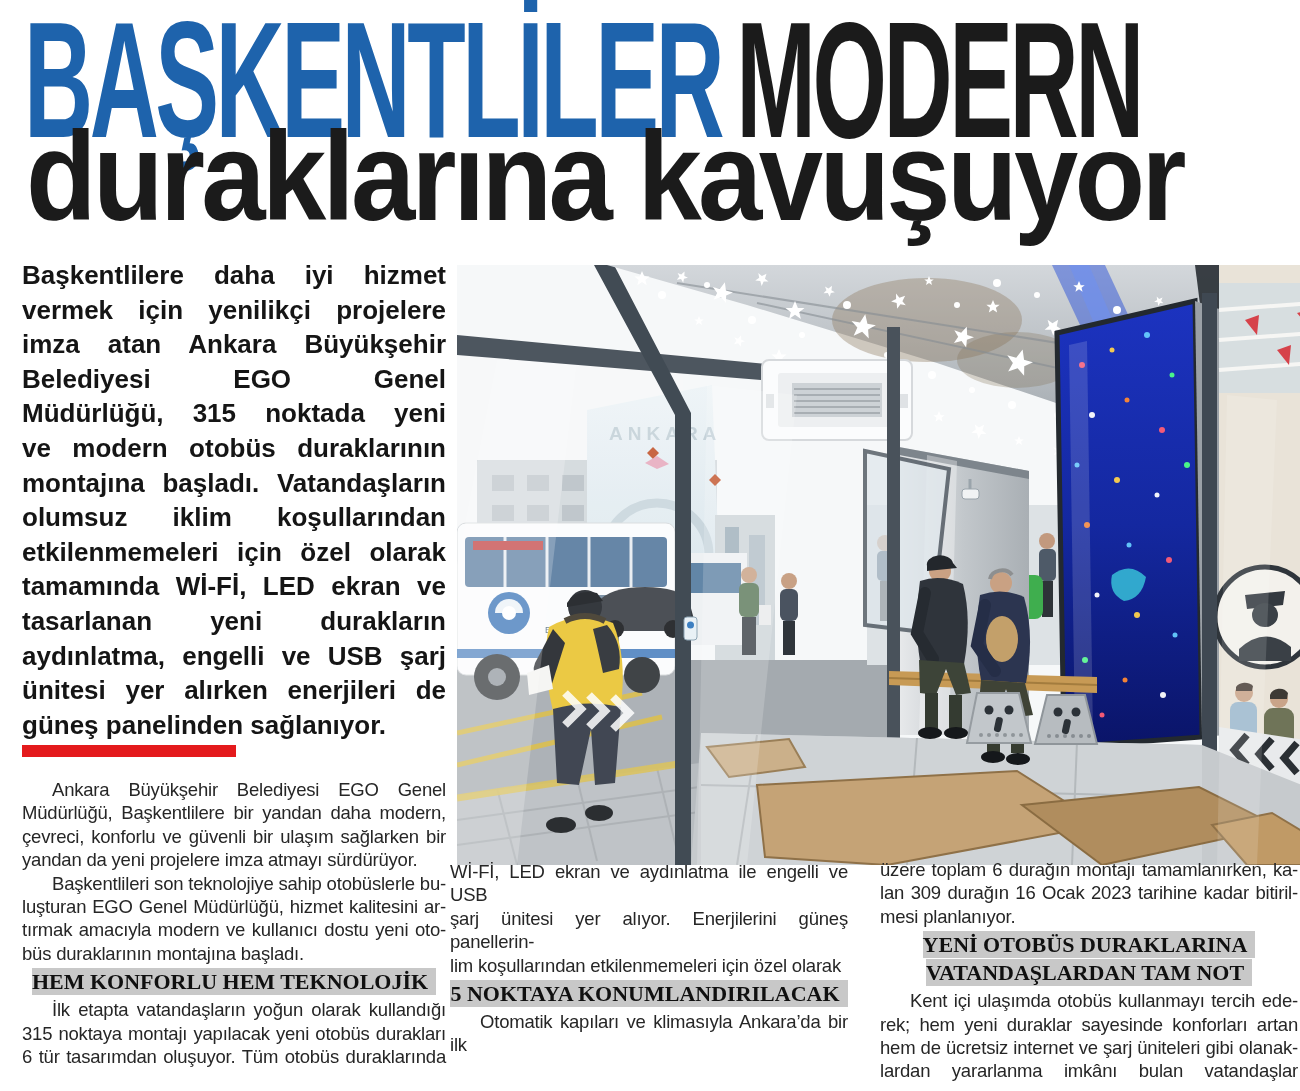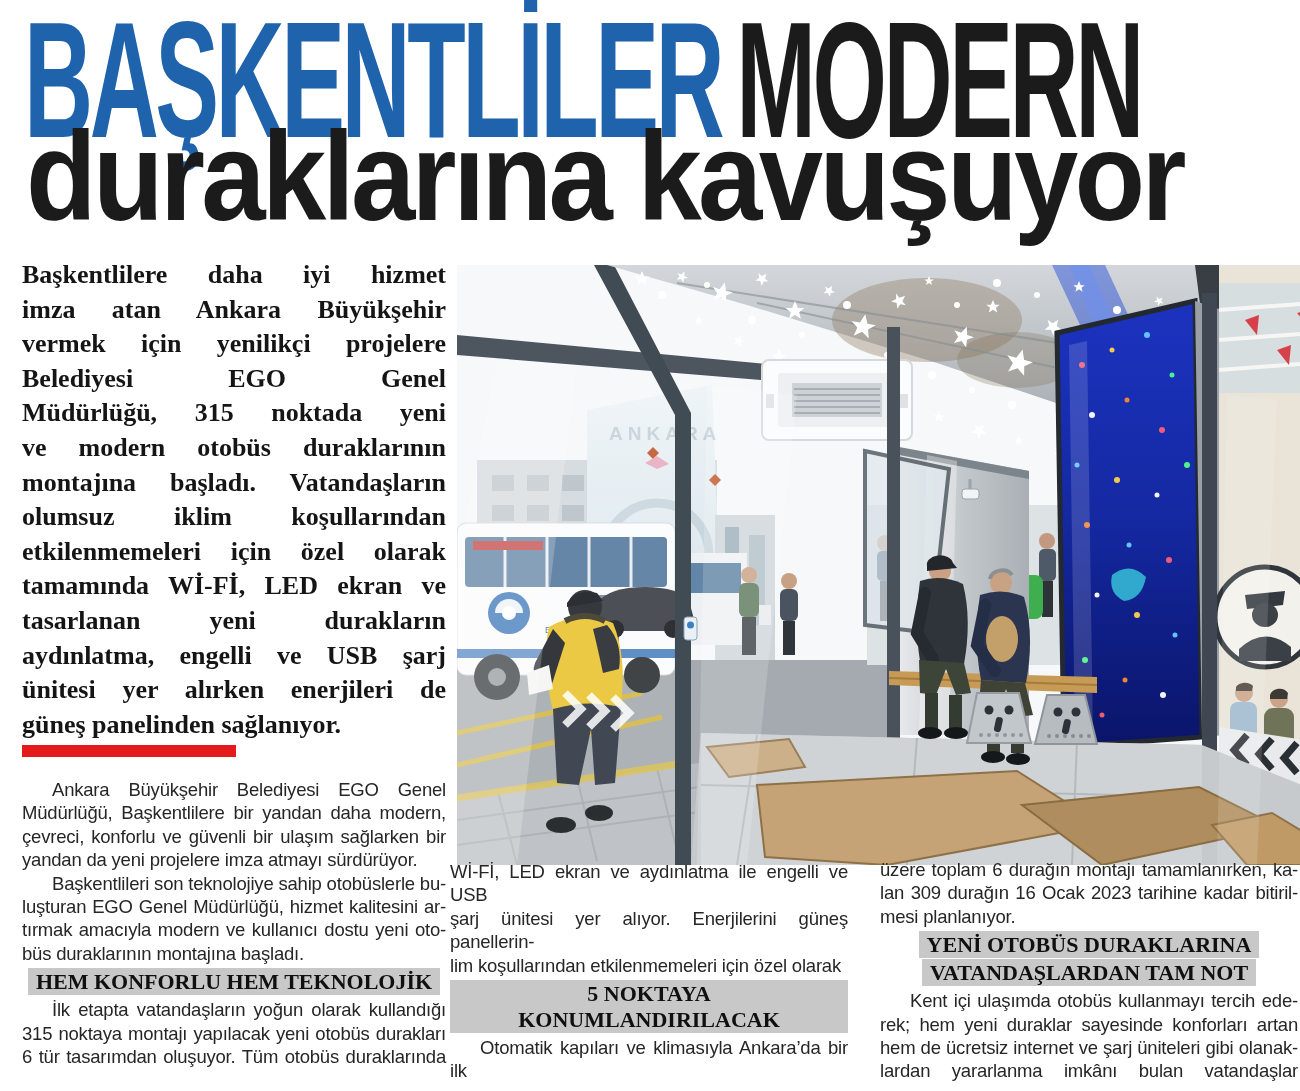--- a/index.html
+++ b/index.html
@@ -12,61 +12,61 @@
        font-weight:bold;font-size:165px;letter-spacing:-6px;
        transform:scale(0.58,1);transform-origin:0 0;color:#161616;}
   .hl1 .blue{color:#1e63ac;}
   .hl1 .black{margin-left:26px;color:#1b1b1b;}
   .hl2{position:absolute;left:26px;top:103px;white-space:nowrap;
        font-weight:bold;font-size:127px;letter-spacing:-4px;
        transform:scale(0.91,1);transform-origin:0 0;color:#1b1b1b;}
 
   
   .lede{position:absolute;left:22px;top:258px;width:424px;
-        font-family:Liberation Serif, serif;font-weight:bold;
+        font-family:Liberation Sans, sans-serif;font-weight:bold;
         font-size:26px;line-height:34.6px;color:#151515;overflow:hidden;}
   .lede div{text-align:justify;text-align-last:justify;white-space:normal;}
   .lede div:last-of-type{text-align-last:left;}
 
   .redbar{position:absolute;left:22px;top:745px;width:214px;height:12px;background:#e41a1c;}
 
   
   .col{position:absolute;font-size:18.5px;line-height:23.4px;letter-spacing:-0.2px;color:#262626;}
   .col1{left:22px;top:778px;width:424px;}
   .col2{left:450px;top:860px;width:398px;}
   .col3{left:880px;top:858px;width:418px;}
   .byline{font-weight:bold;font-size:20px;margin:0 0 7px 33px;letter-spacing:0.3px;color:#141414;}
   .para div{text-align:justify;text-align-last:justify;}
   .para > div:last-of-type{text-align-last:left;}
   .para.cont > div:last-of-type{text-align-last:justify;}
   .para.ind > div:first-of-type{text-indent:30px;}
   .subhead{text-align:center;margin:3px 0 2px 0;line-height:27px;}
   .subhead span{display:inline-block;background:#c8c8c8;color:#101010;
         font-family:"Liberation Serif",serif;font-weight:bold;
-        font-size:22px;line-height:26px;padding:1px 8px 0 8px;letter-spacing:0;}
+        font-size:22px;line-height:26px;padding:1px 8px 0 0;letter-spacing:0;}
 
   
   .photo{position:absolute;left:445px;top:253px;width:855px;height:600px;margin:12px;}
   .photo svg{display:block;width:855px;height:600px;}
 </style>
 </head>
 <body>
 
 <div class="page">
 
   <header>
     <div class="hl1"><span class="blue">BAŞKENTLİLER</span><span class="black">MODERN</span></div>
     <div class="hl2">duraklarına kavuşuyor</div>
   </header>
 
   <section class="lede">
 
   <div>Başkentlilere daha iyi hizmet</div>
+      <div>vermek için yenilikçi projelere</div>
       <div>imza atan Ankara Büyükşehir</div>
-      <div>vermek için yenilikçi projelere</div>
       <div>Belediyesi EGO Genel</div>
       <div>Müdürlüğü, 315 noktada yeni</div>
       <div>ve modern otobüs duraklarının</div>
       <div>montajına başladı. Vatandaşların</div>
       <div>olumsuz iklim koşullarından</div>
       <div>etkilenmemeleri için özel olarak</div>
       <div>tamamında Wİ-Fİ, LED ekran ve</div>
       <div>tasarlanan yeni durakların</div>
       <div>aydınlatma, engelli ve USB şarj</div>
       <div>ünitesi yer alırken enerjileri de</div>

